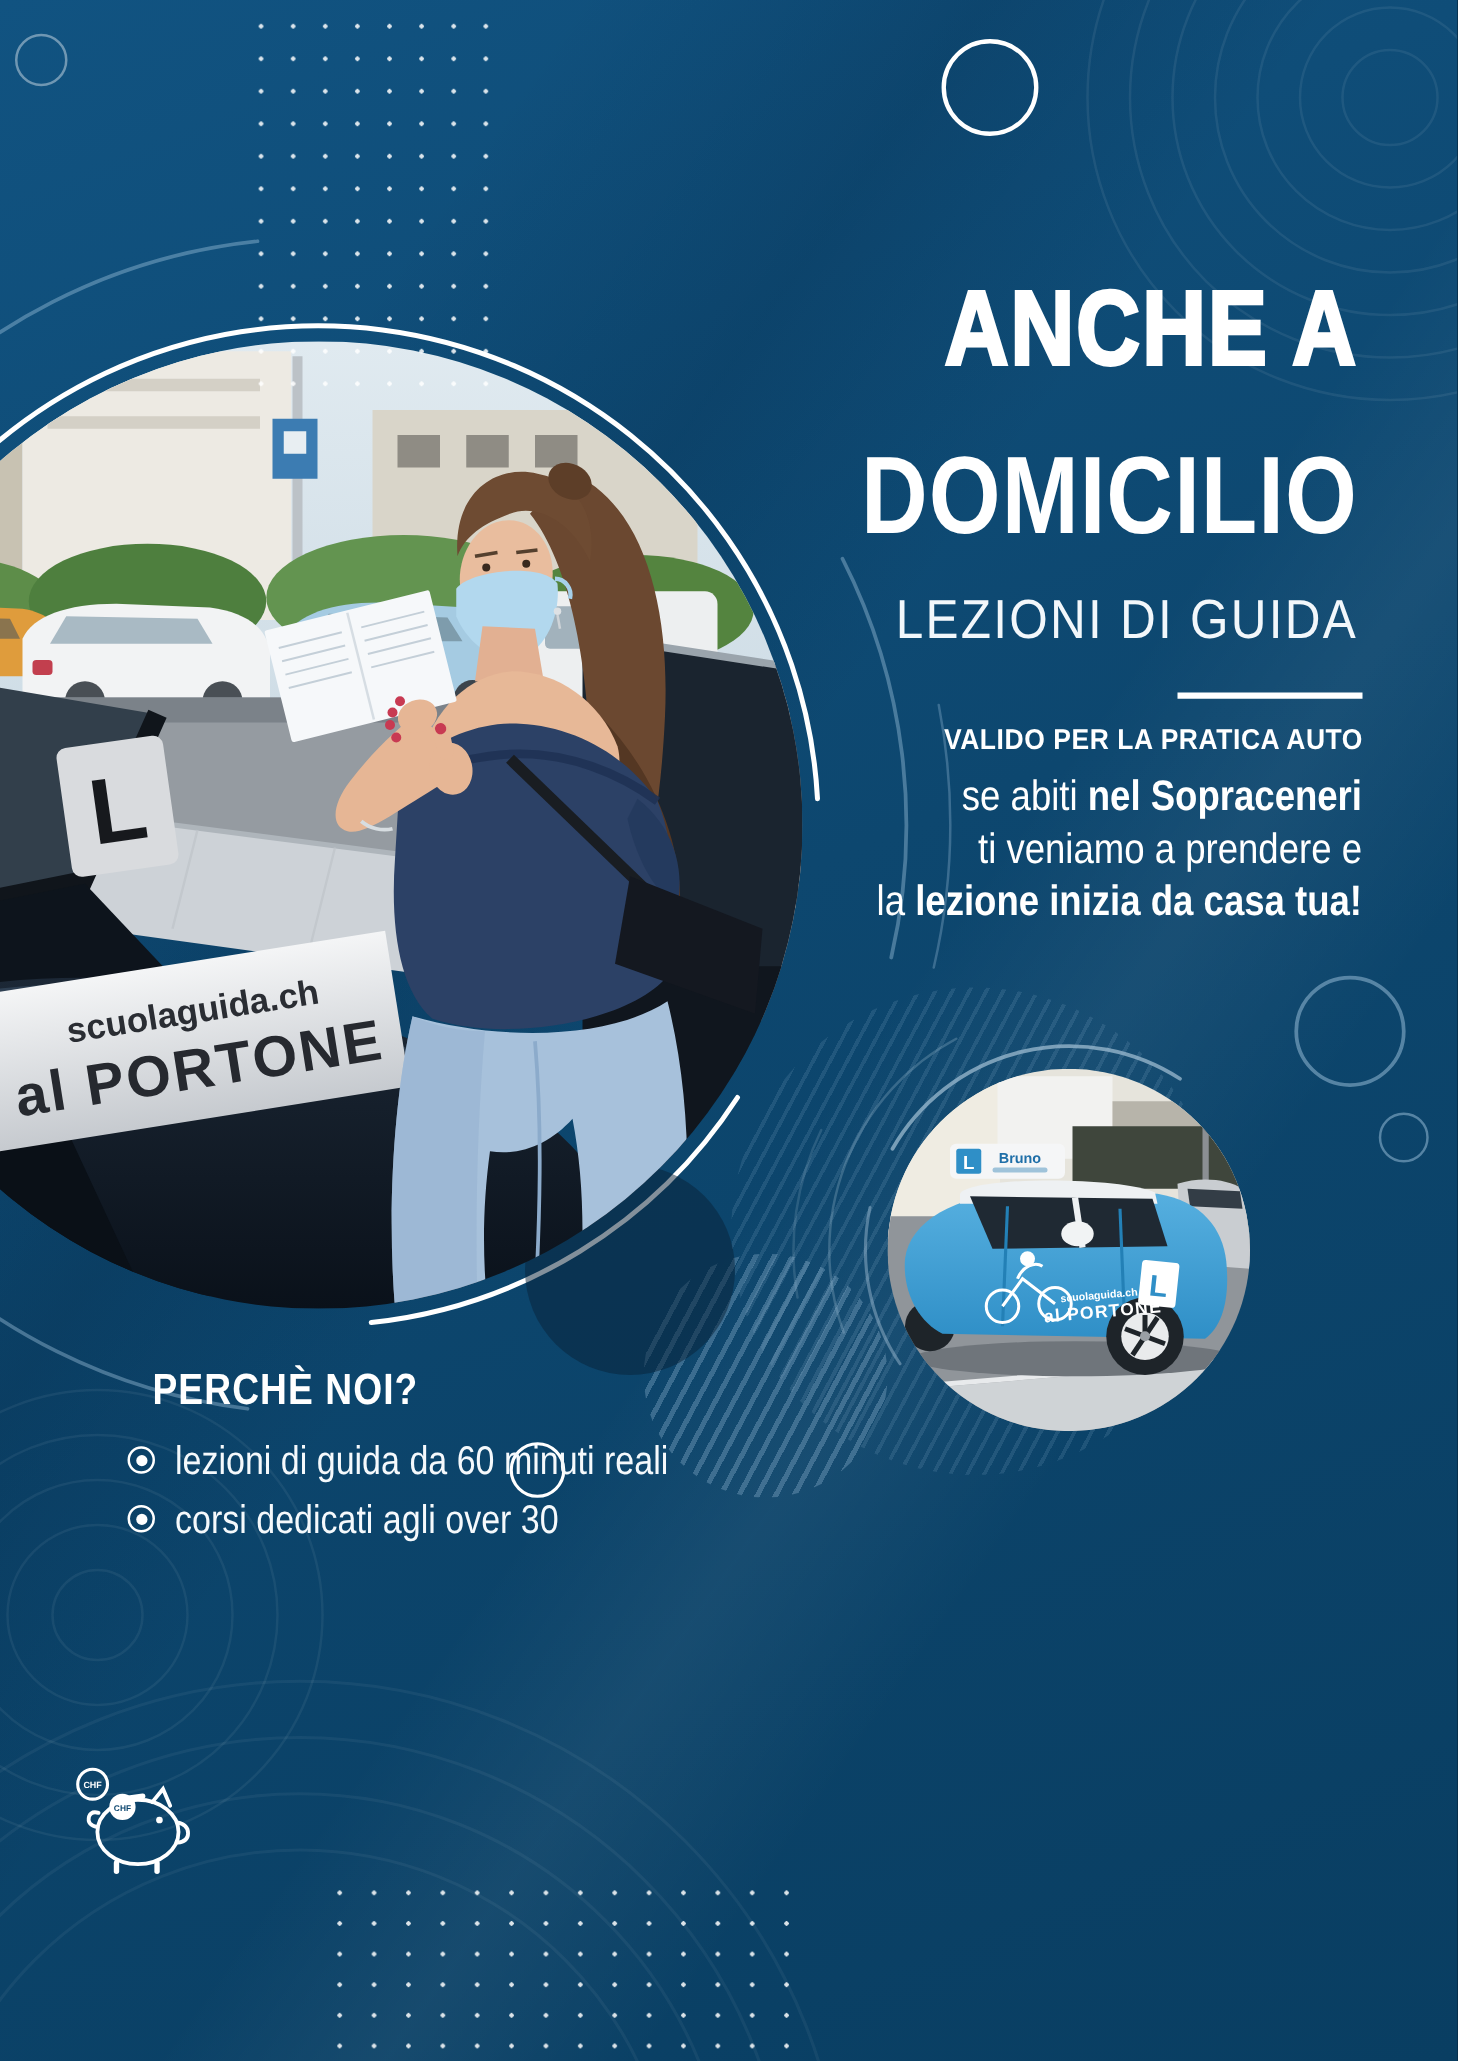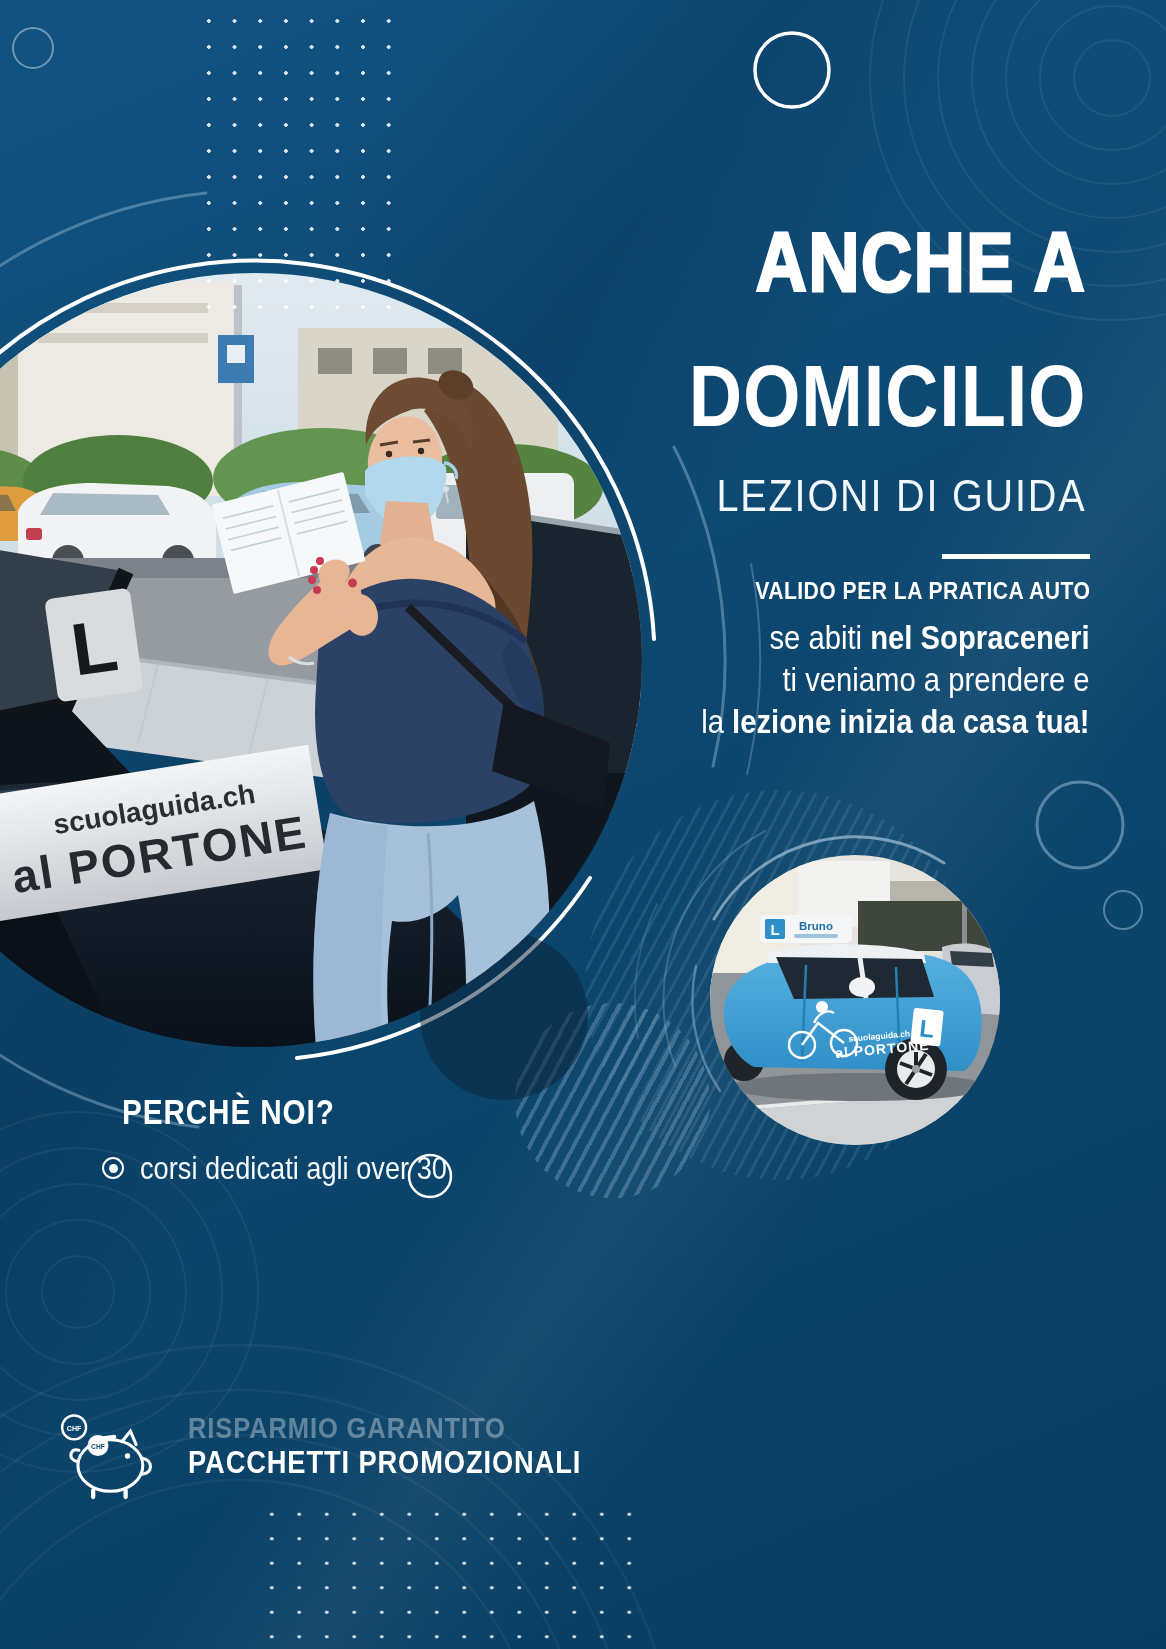--- a/index.html
+++ b/index.html
@@ -38,21 +38,21 @@
   .offer{right:76px;top:616px;text-align:right;font-size:34px;line-height:42px;font-weight:normal;
     transform:scaleX(.86);transform-origin:100% 50%;}
   .offer b{font-weight:bold;}
   .why{left:102px;top:1092px;}
   .why-head{font-size:35px;font-weight:bold;letter-spacing:1px;margin-left:20px;
     transform:scaleX(.85);transform-origin:0 50%;margin-bottom:20px;}
   .brow{display:flex;align-items:center;margin-bottom:15px;height:32px;}
   .b-icon{width:22px;height:22px;border:2.5px solid #fff;border-radius:50%;position:relative;flex:0 0 auto;margin-right:16px;}
   .b-icon::after{content:"";position:absolute;inset:4.5px;background:#fff;border-radius:50%;}
   .b-text{font-size:32px;color:#f5f9fc;transform:scaleX(.85);transform-origin:0 50%;white-space:nowrap;}
-  .promo{left:55px;top:1390px;display:flex;align-items:center;gap:28px;}
+  .promo{left:55px;top:1390px;display:flex;align-items:center;gap:14px;}
   .promo-l1{font-size:29px;font-weight:bold;letter-spacing:1px;color:rgba(255,255,255,.35);
     transform:scaleX(.88);transform-origin:0 50%;line-height:34px;}
   .promo-l2{font-size:31px;font-weight:bold;letter-spacing:1px;color:#fff;
     transform:scaleX(.88);transform-origin:0 50%;line-height:36px;}
   .contact{left:640px;top:1408px;width:480px;text-align:center;}
   .cta{font-size:40px;line-height:46px;color:#fff;transform:scaleX(.85);margin-bottom:16px;}
   .phone{font-size:54px;line-height:58px;font-weight:bold;letter-spacing:1px;transform:scaleX(.92);}
 </style>
 </head>
 <body>
@@ -334,20 +334,24 @@
   <div class="txt offer">
     <div><span>se abiti </span><b>nel Sopraceneri</b></div>
     <div>ti veniamo a prendere e</div>
     <div><span>la </span><b>lezione inizia da casa tua!</b></div>
   </div>
 
   <div class="txt why">
     <div class="why-head">PERCHÈ NOI?</div>
     <div class="brow">
       <span class="b-icon"></span>
+      <span class="b-text">lezioni di guida da 60 minuti reali</span>
+    </div>
+    <div class="brow">
+      <span class="b-icon"></span>
       <span class="b-text">corsi dedicati agli over 30</span>
     </div>
   </div>
 
   <div class="txt promo">
     <svg width="105" height="112" viewBox="0 0 110 115">
       <g stroke="#fff" stroke-width="3.2" fill="none" stroke-linecap="round">
         <ellipse cx="58" cy="78" rx="34" ry="27"></ellipse>
         <path d="M70,53 L79,42 L85,56"></path>
         <path d="M91,70 q9,2 9,9 q0,7 -9,8"></path>
@@ -355,19 +359,15 @@
         <path d="M40,104 v7" stroke-width="4.5"></path>
           <path d="M74,104 v7" stroke-width="4.5"></path>
         <path d="M24,74 q-9,-2 -7,-9 q2,-5 8,-3"></path>
       </g>
       <circle cx="76" cy="68" r="2.8" fill="#fff"></circle>
       <circle cx="20" cy="38" r="12.5" fill="none" stroke="#fff" stroke-width="2.6"></circle>
       <text x="20" y="41.5" font-size="7.5" font-weight="bold" fill="#fff" text-anchor="middle">CHF</text>
       <circle cx="45" cy="57" r="11" fill="#fff"></circle>
       <text x="45" y="60.5" font-size="7" font-weight="bold" fill="#0d476f" text-anchor="middle">CHF</text>
     </svg>
-    <div>
-      <div class="promo-l1">RISPARMIO GARANTITO</div>
-      <div class="promo-l2">PACCHETTI PROMOZIONALI</div>
-    </div>
   </div>
 
 </div>
 
 </body></html>

